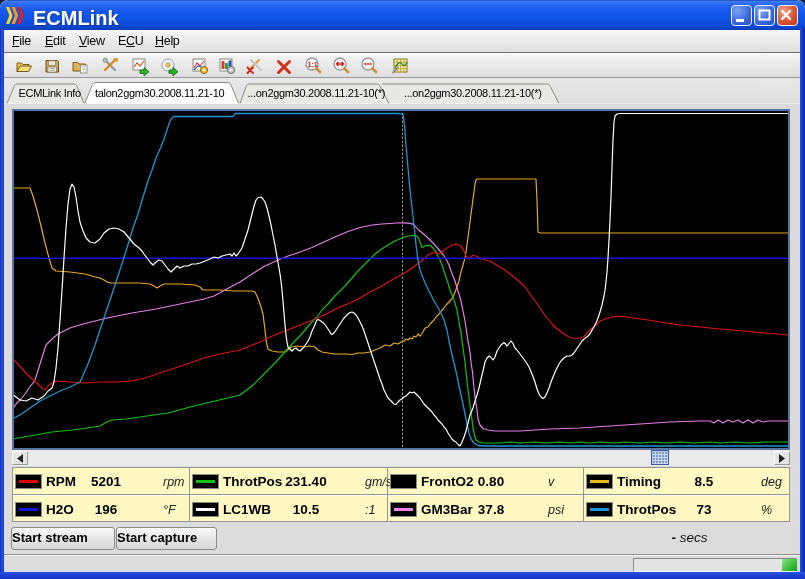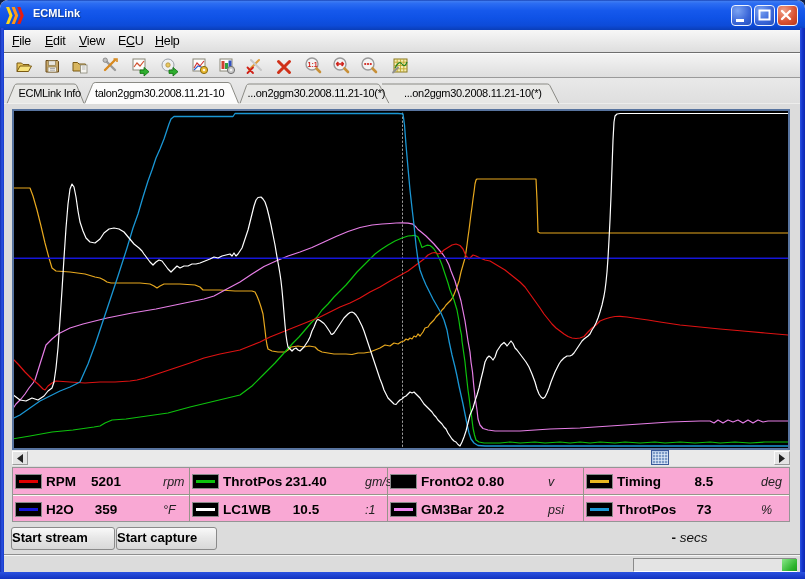--- a/index.html
+++ b/index.html
@@ -7,21 +7,21 @@
   .abs{position:absolute;}
   #win{position:absolute;left:0;top:0;width:805px;height:579px;border-radius:8px 8px 0 0;background:#dcdcdc;overflow:hidden;}
   
   #bl{left:0;top:28px;width:4px;height:551px;background:linear-gradient(to right,#122cae,#2a52e0,#1638cc);}
   #br{left:800px;top:28px;width:5px;height:551px;background:linear-gradient(to right,#2a52e0,#1334cc,#0f28ae);}
   #bb{left:0;top:572px;width:805px;height:7px;background:linear-gradient(#2a52e0,#1232c0);}
   
   #title{left:0;top:0;width:805px;height:30px;border-radius:8px 8px 0 0;
     background:linear-gradient(#1a44b4 0%,#3c7af2 5%,#2b6cf2 12%,#1659ec 35%,#0f52e6 60%,#0d4bd8 85%,#0a3eb8 100%);
   }
-  #titletext{left:33px;top:7px;color:#fff;font-size:11px;font-weight:bold;text-shadow:1px 1px 1px #123a8a;}
+  #titletext{left:33px;top:7px;color:#fff;font-size:20px;font-weight:bold;text-shadow:1px 1px 1px #123a8a;}
   .wbtn{top:5px;width:21px;height:21px;border-radius:4px;border:1px solid #eef4ff;box-sizing:border-box;}
   .wbtn.blue{background:radial-gradient(circle at 30% 25%,#7ca4f2,#3a66d8 60%,#2450bc);}
   .wbtn.red{background:radial-gradient(circle at 30% 25%,#f0a088,#d85030 60%,#b83818);}
   
   #menubar{left:4px;top:30px;width:796px;height:23px;background:linear-gradient(#f7f7f7,#dedede);border-bottom:1px solid #6f6f6f;box-sizing:border-box;}
   .mitem{top:34px;font-size:12.5px;letter-spacing:-0.3px;color:#000;}
   .mitem u{text-decoration:underline;}
   
   #toolbar{left:4px;top:53px;width:796px;height:25px;background:linear-gradient(#f4f4f4 ,#dedede);border-top:1px solid #fcfcfc;border-bottom:1px solid #9a9a9a;box-sizing:border-box;}
   
@@ -33,21 +33,21 @@
   
   #sbar{left:8px;top:346px;width:778px;height:16px;background:#eaeaea;box-sizing:border-box;}
   .sbtn{top:1px;width:16px;height:14px;background:#e4e4e4;border:1px solid #9a9a9a;border-top-color:#fcfcfc;border-left-color:#fcfcfc;box-sizing:border-box;}
   .sbtn svg{display:block;margin:2px auto 0;}
   #sthumb{left:639px;top:0px;width:18px;height:15px;border:1px solid #3a5a9a;box-sizing:border-box;
      background-color:#7e9cc8;
      background-image:radial-gradient(circle at 1.5px 1.5px,#dce8f8 0.9px,rgba(0,0,0,0) 1.3px);
      background-size:3px 3px;background-position:2px 2px;
      box-shadow:inset 1px 1px 0 #b6cae8;}
   
-  #dtable{left:8px;top:363px;width:778px;height:55px;border:1px solid #959595;box-sizing:border-box;background:#f9a8d4;}
+  #dtable{left:8px;top:363px;width:778px;height:55px;border:1px solid #959595;box-sizing:border-box;background:#fef9c3;}
   .swatch{top:6px;left:2px;width:27px;height:15px;background:#000;border:1px solid #8a8a8a;box-sizing:border-box;}
   .swline{position:absolute;left:3px;top:5px;width:19px;height:3px;}
   .clabel{top:6px;font-size:13.5px;font-weight:bold;color:#000;}
   .cval{top:6px;font-size:13.5px;font-weight:bold;color:#000;text-align:center;}
   .cunit{top:6.5px;font-size:12.5px;font-style:italic;color:#222;}
   
   .btn{top:423px;height:23px;background:linear-gradient(#f9f9f9,#e6e6e6 50%,#d8d8d8);border:1px solid #8a8a8a;border-radius:3px;box-sizing:border-box;
     font-size:13px;font-weight:bold;color:#000;text-align:left;line-height:20px;}
   #secs{top:426px;left:580px;width:211px;font-size:13.5px;text-align:center;color:#111;}
   
@@ -247,37 +247,37 @@
         <div class="clabel abs" style="left:33px">Timing</div>
         <div class="cval abs" style="left:66px;width:108px">8.5</div>
         <div class="cunit abs" style="left:177px">deg</div>
       </div>
 
       <div class="abs" style="left:0;top:28px;width:176px;height:27px">
         <div class="swatch abs">
             <div class="swline" style="background:#1515d8"></div>
           </div>
         <div class="clabel abs" style="left:33px">H2O</div>
-        <div class="cval abs" style="left:39px;width:108px">359</div>
+        <div class="cval abs" style="left:39px;width:108px">196</div>
         <div class="cunit abs" style="left:150px">°F</div>
       </div>
       <div class="abs" style="left:177px;top:28px;width:197px;height:27px">
         <div class="swatch abs">
             <div class="swline" style="background:#ffffff"></div>
           </div>
         <div class="clabel abs" style="left:33px">LC1WB</div>
         <div class="cval abs" style="left:60px;width:112px">10.5</div>
         <div class="cunit abs" style="left:175px">:1</div>
       </div>
       <div class="abs" style="left:375px;top:28px;width:195px;height:27px">
         <div class="swatch abs">
             <div class="swline" style="background:#ee82ee"></div>
           </div>
         <div class="clabel abs" style="left:33px">GM3Bar</div>
-        <div class="cval abs" style="left:49px;width:108px">20.2</div>
+        <div class="cval abs" style="left:49px;width:108px">37.8</div>
         <div class="cunit abs" style="left:160px">psi</div>
       </div>
       <div class="abs" style="left:571px;top:28px;width:207px;height:27px">
         <div class="swatch abs">
             <div class="swline" style="background:#1a96d4"></div>
           </div>
         <div class="clabel abs" style="left:33px">ThrotPos</div>
         <div class="cval abs" style="left:66px;width:108px">73</div>
         <div class="cunit abs" style="left:177px">%</div>
       </div>

